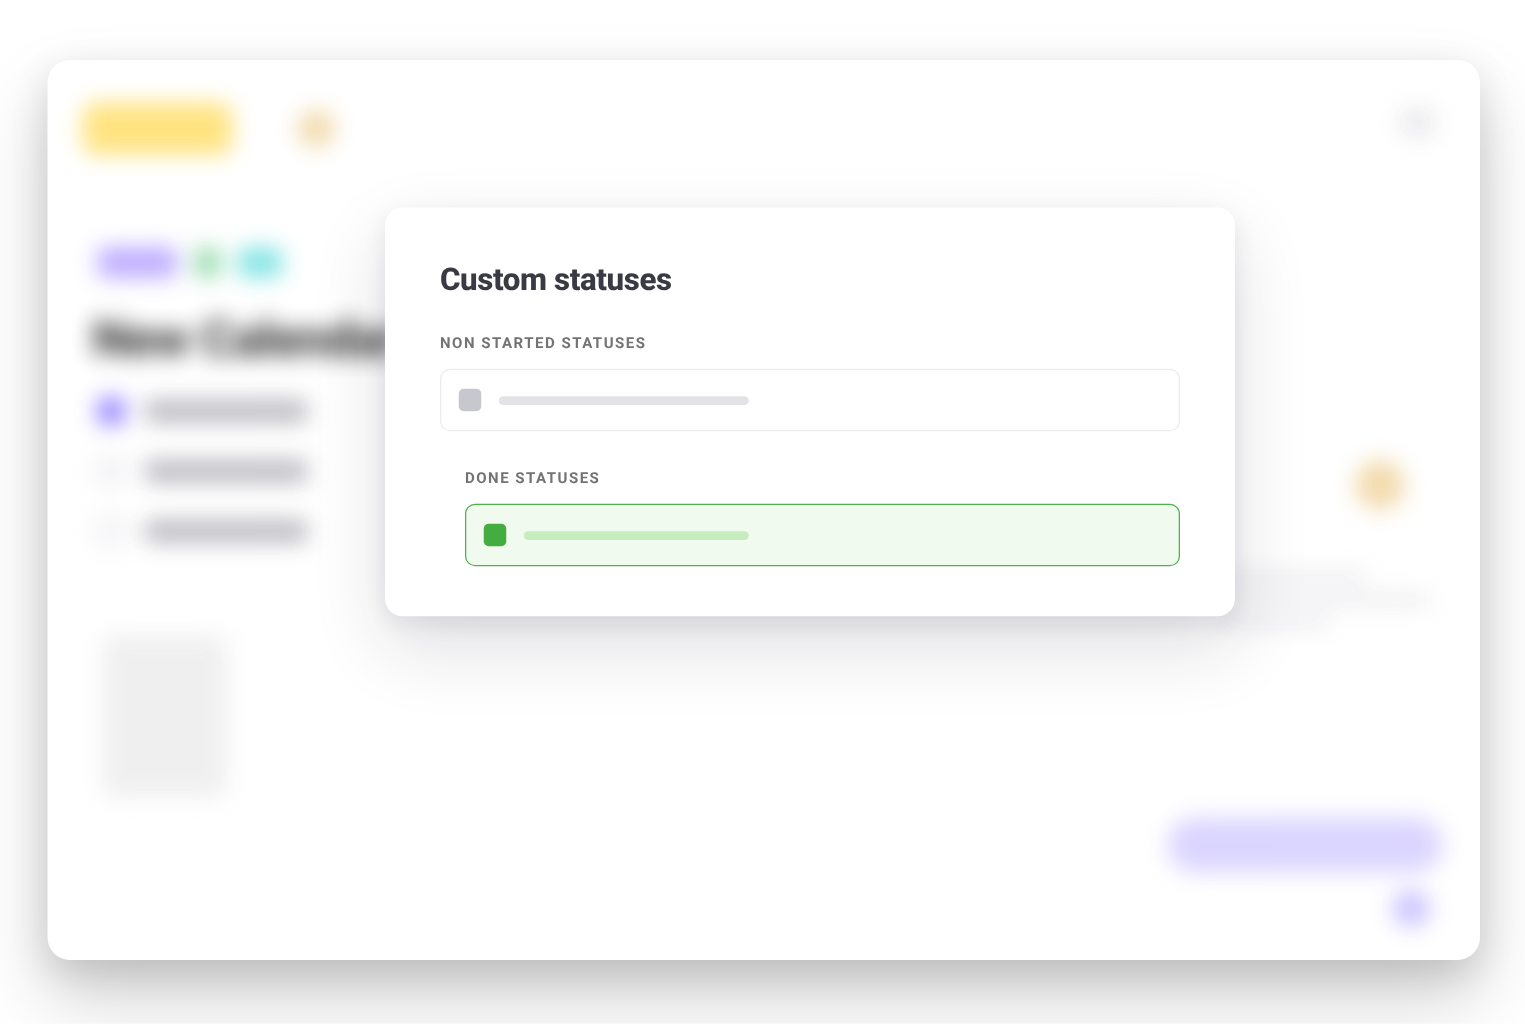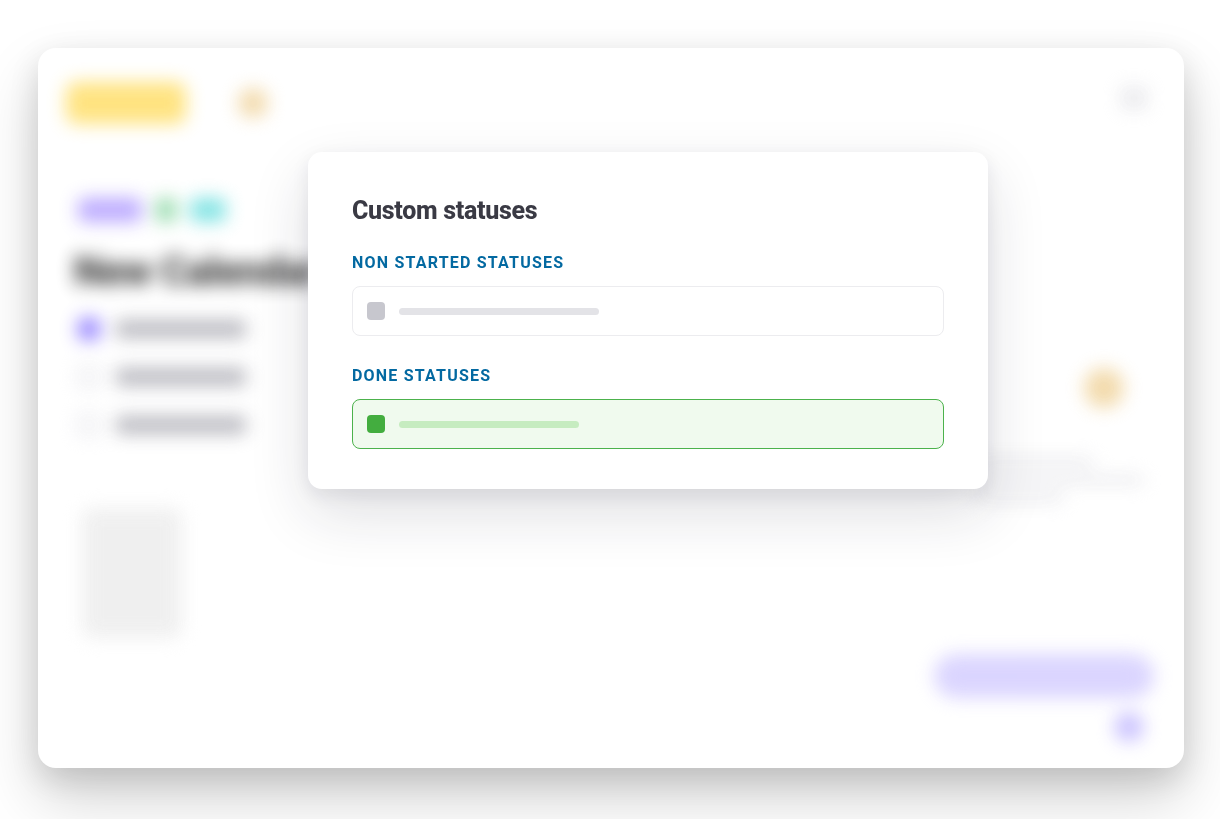--- a/index.html
+++ b/index.html
@@ -111,44 +111,44 @@
     right: 36px; top: 40px;
     width: 28px; height: 20px;
     display:flex; flex-direction:column; justify-content:space-between;
   }
   .bg-hamburger span { display:block; height:4px; background:#d8d8de; border-radius:2px; }
 
   
   .modal {
     position: absolute;
     left: 270px;
-    top: 104px;
+    top: 118px;
     width: 680px;
     background: #ffffff;
     border-radius: 14px;
     box-shadow: 0 24px 60px rgba(30,30,50,0.14), 0 6px 18px rgba(30,30,50,0.08);
     padding: 44px 44px 40px 44px;
   }
   .modal-title {
     font-size: 25px;
     font-weight: 800;
     color: #3a3a44;
     letter-spacing: -0.3px;
     margin-bottom: 28px;
   }
   .section-label {
-    font-size: 16px;
+    font-size: 12px;
     font-weight: 700;
     letter-spacing: 1.2px;
-    color: #0369a1;
+    color: #737373;
     text-transform: uppercase;
     margin-bottom: 14px;
   }
   .status-group { margin-bottom: 30px; }
-  .status-group:last-child { margin-bottom: 0; }
+  .status-group:last-child { margin-bottom: 0; margin-left: 20px; }
   .status-row {
     width: 100%;
     height: 50px;
     border-radius: 8px;
     display: flex;
     align-items: center;
     padding: 0 14px;
     gap: 14px;
     margin-bottom: 10px;
     cursor: pointer;

